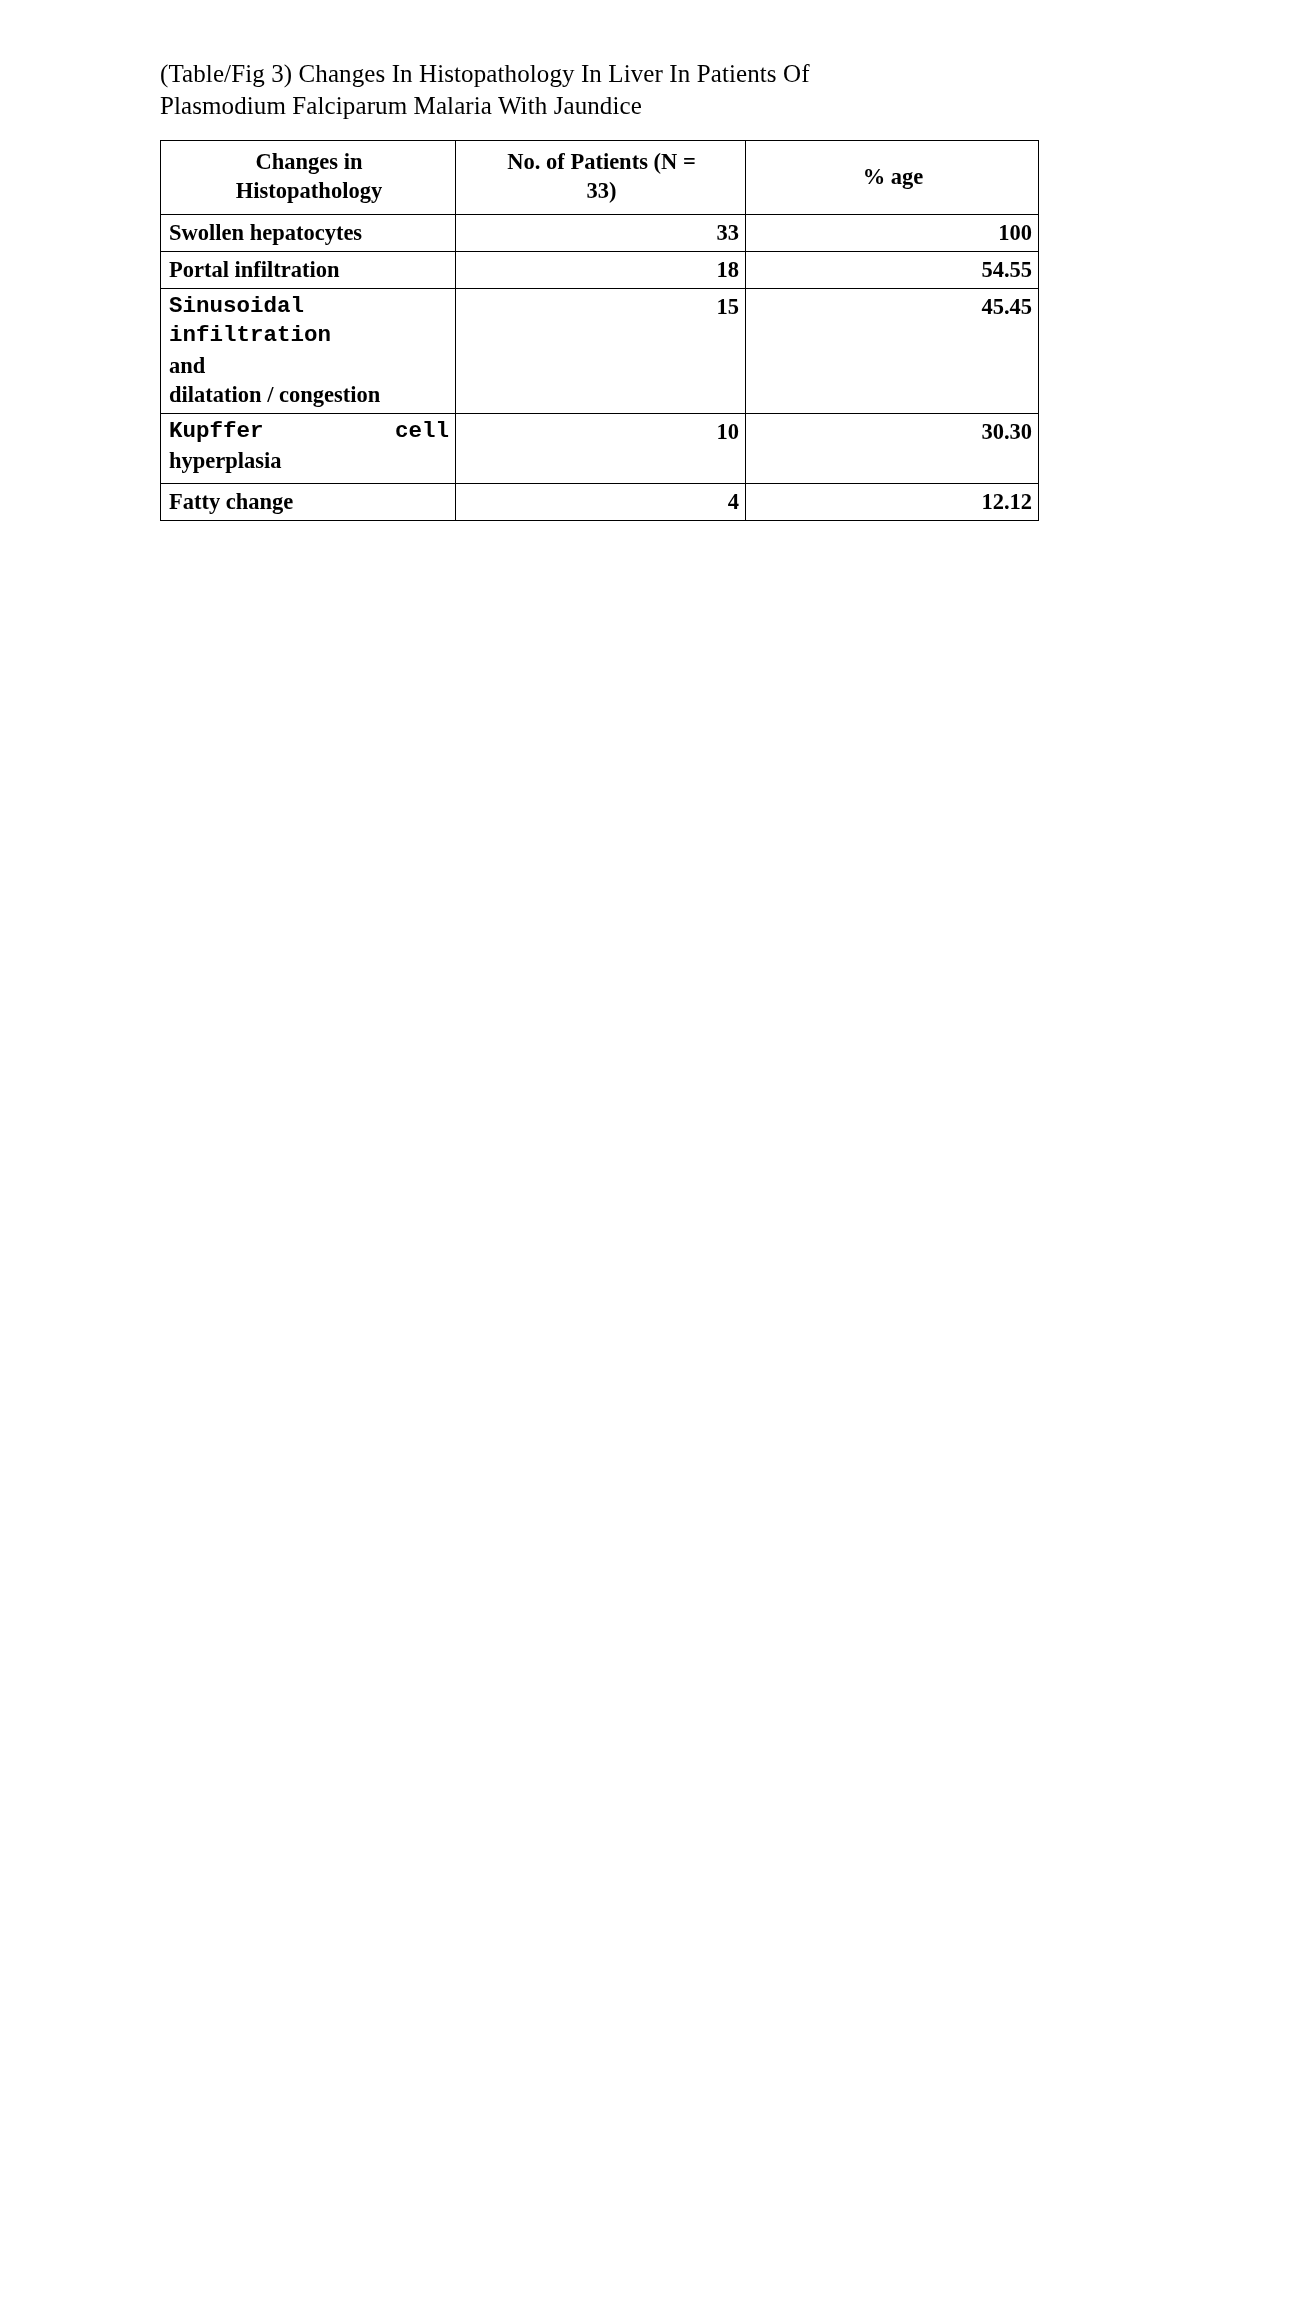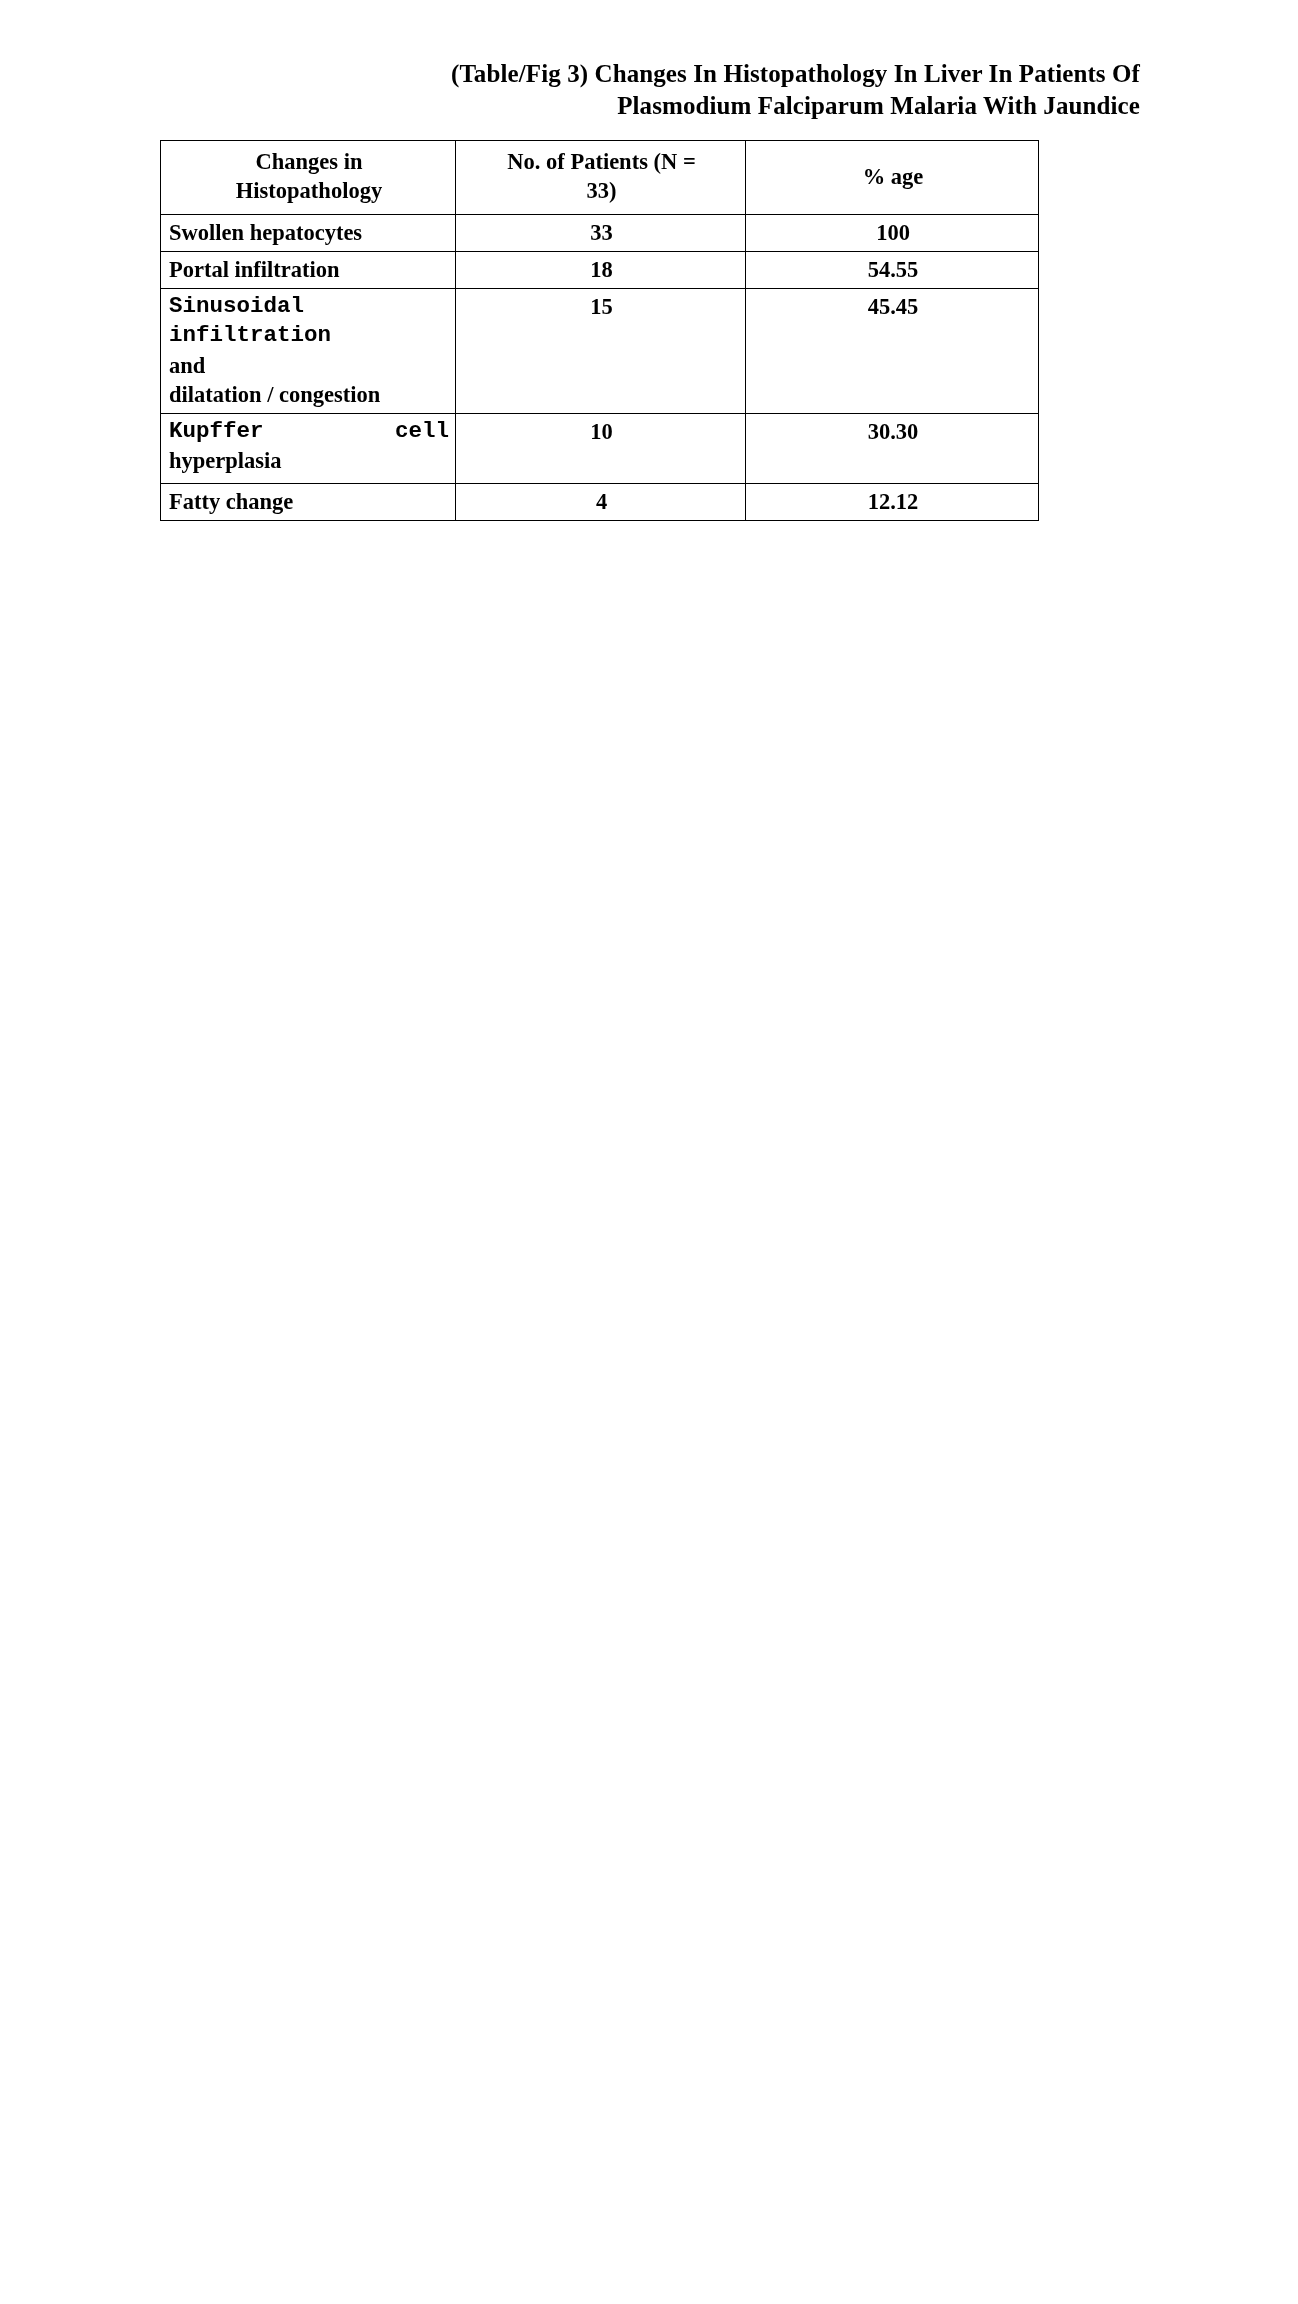--- a/index.html
+++ b/index.html
@@ -18,23 +18,23 @@
   .page {
     position: relative;
     width: 1298px;
     height: 2304px;
   }
   .doc-title {
     position: absolute;
     left: 160px;
     top: 58px;
     width: 980px;
-    text-align: right;
+    text-align: left;
     font-size: 25px;
-    font-weight: bold;
+    font-weight: normal;
     line-height: 1.28;
     letter-spacing: 0.1px;
   }
   .table-wrap {
     position: absolute;
     left: 160px;
     top: 140px;
     width: 878px;
   }
   table.data {
@@ -65,21 +65,21 @@
   td.label {
     text-align: justify;
     text-align-last: justify;
     hyphens: none;
   }
   td.label.plain {
     text-align: left;
     text-align-last: left;
   }
   td.value {
-    text-align: center;
+    text-align: right;
   }
   .row-tall td { height: 96px; }
   .row-mid td { height: 62px; }
   .lbl-line { display: block; }
   .lbl-just {
     display: block;
     text-align: justify;
     text-align-last: justify;
     font-family: Liberation Mono, monospace;
   }

